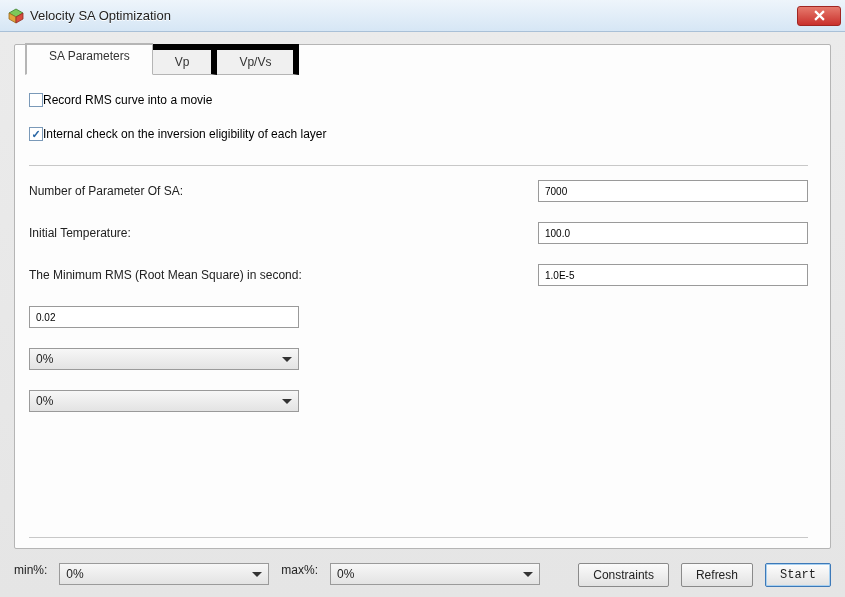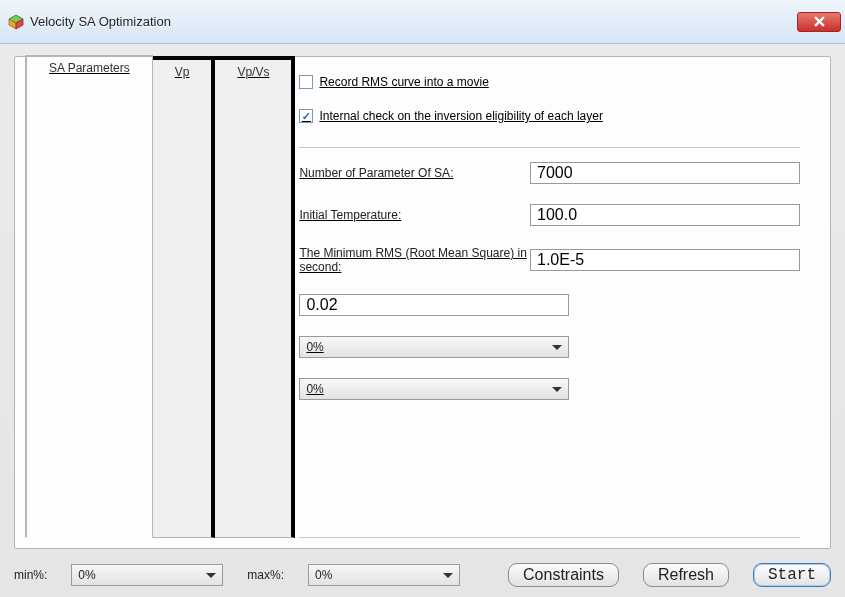--- a/index.html
+++ b/index.html
@@ -13,21 +13,21 @@
     overflow: hidden;
   }
   .window {
     width: 845px;
     height: 597px;
     background: #fff;
     display: flex;
     flex-direction: column;
   }
   .titlebar {
-    height: 44px;
+    height: 32px;
     background: linear-gradient(to bottom, #eef5fb, #d6e6f5);
     border-bottom: 1px solid #a9c0d7;
     display: flex;
     align-items: center;
     padding: 0 4px 0 8px;
   }
   .titlebar .app-icon {
     width: 16px; height: 16px;
     margin-right: 6px;
     display: flex; align-items:center; justify-content:center;
@@ -53,36 +53,35 @@
     background: linear-gradient(to bottom,#ebebeb,#e5e5e5);
     padding: 12px 14px 10px 14px;
     display: flex;
     flex-direction: column;
   }
   .panel {
     flex: 1;
     background: #fdfdfd;
     border: 1px solid #b5b5b5;
     border-radius: 2px;
-    padding: 0 26px 10px 10px;
-    display: flex;
-    flex-direction: row;
+    padding: 0 18px 10px 10px;
+    display: flex;
+    flex-direction: column;
     position: relative;
-    text-decoration: underline;
   }
   .tabs {
     display: flex;
     margin-top: -1px;
     padding-left: 0px;
   }
   .tab {
     padding: 5px 22px;
     font-size: 12px;
     color: #333;
-    border: 4px solid #000000;
+    border: 6px solid #000000;
     border-bottom: 1px solid #b5b5b5;
     background: #f0f0f0;
     cursor: pointer;
     position: relative;
     top: 0px;
   }
   .tab + .tab { border-left: none; }
   .tab.active {
     background: #fdfdfd;
     border-bottom: 1px solid #fdfdfd;
@@ -95,21 +94,20 @@
   .tab-content {
     padding: 18px 4px 0 4px;
     flex: 1;
     display: flex;
     flex-direction: column;
   }
   .check-row {
     display: flex;
     align-items: center;
     margin-bottom: 20px;
-    gap: 6px;
   }
   .chk {
     width: 14px; height: 14px;
     border: 1px solid #7a99b8;
     background: #fff;
     display: inline-flex;
     align-items: center;
     justify-content: center;
     cursor: pointer;
   }
@@ -136,21 +134,21 @@
   }
   .form-row .control {
     width: 270px;
   }
   .text-input {
     width: 100%;
     height: 22px;
     border: 1px solid #9a9a9a;
     padding: 2px 6px;
     font-family: inherit;
-    font-size: 16px;
+    font-size: 10px;
     background: #fff;
   }
   .combo {
     width: 100%;
     height: 22px;
     border: 1px solid #9a9a9a;
     background: linear-gradient(to bottom,#f7f7f7,#e3e3e3);
     display: flex;
     align-items: center;
     padding: 0 6px;
@@ -159,35 +157,34 @@
   }
   .combo .combo-text { flex: 1; color: #222; }
   .combo .caret {
     width: 0; height: 0;
     border-left: 5px solid transparent;
     border-right: 5px solid transparent;
     border-top: 5px solid #333;
   }
   .bottom-bar {
     display: flex;
-    align-items: center;
-    gap: 24px;
+    gap: 12px;
     padding-top: 14px;
   }
   .bottom-bar .lbl { color: #222; }
   .bottom-bar .combo { width: 210px; }
   .spacer { flex: 1; }
   .btn {
     height: 24px;
     padding: 0 14px;
     border: 1px solid #8a8a8a;
-    border-radius: 9px;
+    border-radius: 2px;
     background: linear-gradient(to bottom,#fbfbfb,#e2e2e2);
     font-family: inherit;
-    font-size: 16px;
+    font-size: 12px;
     color: #222;
     cursor: pointer;
     display: inline-flex;
     align-items: center;
   }
   .btn.primary {
     border: 1px solid #3d79b8;
     box-shadow: 0 0 0 1px #a8d0f0 inset;
     background: linear-gradient(to bottom,#fefefe,#e2e2e2);
     font-family: Liberation Mono, monospace;

